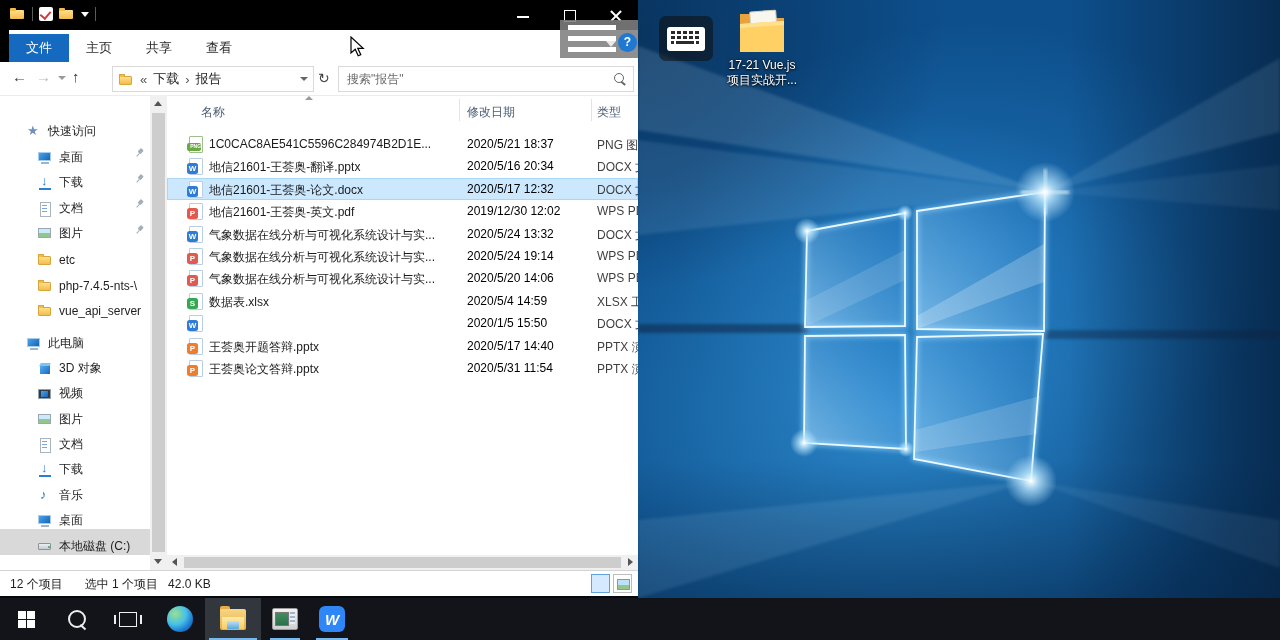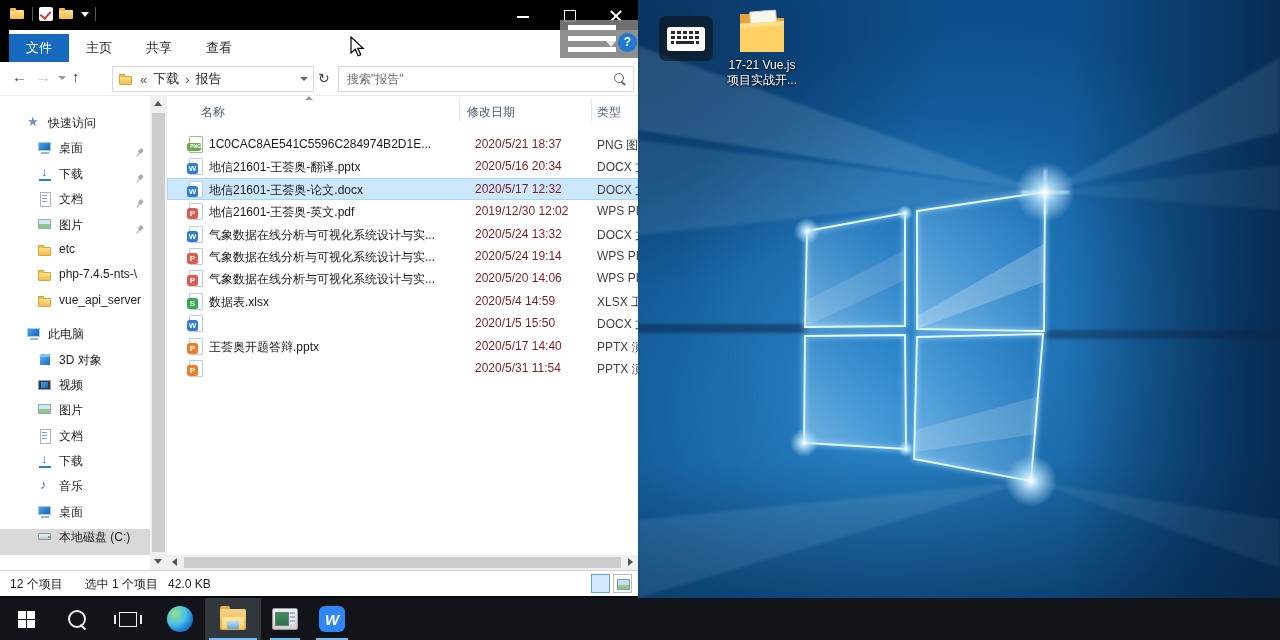--- a/index.html
+++ b/index.html
@@ -57,21 +57,21 @@
   .addr-dd i{width:0;height:0;border-left:4px solid transparent;border-right:4px solid transparent;border-top:4px solid #666}
   .refresh{position:absolute;left:318px;top:8px;font-size:14px;color:#444}
   .searchbox{position:absolute;left:338px;top:4px;width:286px;height:24px;border:1px solid #d9d9d9;background:#fff;
        display:flex;align-items:center;font-size:12px;color:#6b6b6b;padding-left:8px}
   .mag{position:absolute;right:9px;top:6px;width:8px;height:8px;border:1.5px solid #666;border-radius:50%}
   .mag::after{content:"";position:absolute;left:7px;top:7px;width:5px;height:1.5px;background:#666;transform:rotate(40deg);transform-origin:0 0}
   
   .main{position:absolute;left:0;top:95px;width:638px;height:475px;display:flex;overflow:hidden}
   .sidebar{width:150px;overflow:hidden;padding-top:20px;box-sizing:border-box}
   .side-sec+.side-sec{margin-top:8px}
-  .side-item{position:relative;height:25.4px;display:flex;align-items:flex-start;font-size:12px;color:#1e1e1e;padding-left:26px}
+  .side-item{position:relative;height:25.4px;display:flex;align-items:flex-end;font-size:12px;color:#1e1e1e;padding-left:26px}
   .side-item.ind{padding-left:37px}
   .side-item.hl{background:#d9d9d9}
   .slabel{margin-left:6px;white-space:nowrap}
   .pin{position:absolute;right:6px;top:8px;width:10px;height:10px;transform:rotate(42deg);opacity:.8}
   .pin::before{content:"";position:absolute;left:3px;top:0;width:4px;height:5px;background:#8d9aa6;border-radius:1px}
   .pin::after{content:"";position:absolute;left:4.5px;top:5px;width:1px;height:4px;background:#8d9aa6}
   
   .vscroll{width:17px;background:#f0f0f0;position:relative}
   .varrow{position:absolute;left:4px;width:0;height:0;border-left:4.5px solid transparent;border-right:4.5px solid transparent}
   .varrow.up{top:6px;border-bottom:5px solid #555}
@@ -80,21 +80,21 @@
   
   .filepane{position:relative;flex:1;overflow:hidden}
   .fhead{position:relative;height:32px;font-size:12px;color:#4a5b73}
   .fhead .hcol{position:absolute;top:9px}
   .fhead .sort{position:absolute;left:138px;top:1px;width:0;height:0;border-left:4px solid transparent;border-right:4px solid transparent;border-bottom:4px solid #9a9a9a}
   .fhead .hsep{position:absolute;top:4px;width:1px;height:22px;background:#e3e3e3}
   .frows{position:absolute;left:0;top:32px;right:0;padding-top:6px}
   .frow{position:relative;height:22.4px;font-size:12px;color:#1b1b1b}
   .frow.selected{background:#cce8ff;box-shadow:inset 0 0 0 1px #a9d6f7}
   .fname{position:absolute;left:42px;top:4px;width:250px;white-space:nowrap;overflow:hidden}
-  .fdate{position:absolute;left:308px;top:4px;width:124px;white-space:nowrap;color:#7f1d1d}
+  .fdate{position:absolute;left:300px;top:4px;width:124px;white-space:nowrap;color:#000000}
   .ftype{position:absolute;left:430px;top:4px;right:0;white-space:nowrap;overflow:hidden;color:#3f3f3f}
   
   .ficon{position:absolute;left:20px;top:3px;width:16px;height:16px}
   .ficon .page{position:absolute;left:2px;top:0;width:12px;height:15px;background:#fff;border:1px solid #b9cde4;border-radius:1px}
   .ficon .badge{position:absolute;left:0;bottom:0;width:11px;height:11px;border-radius:2.5px;color:#fff;
        font-size:8px;font-weight:bold;text-align:center;line-height:11px}
   .word-file-icon .badge{background:#2e7cd6}.word-file-icon .badge::after{content:"W"}
   .pdf-file-icon .badge{background:#e05a50}.pdf-file-icon .badge::after{content:"P"}
   .ppt-file-icon .badge{background:#ef7d2a}.ppt-file-icon .badge::after{content:"P"}
   .excel-file-icon .badge{background:#35a854}.excel-file-icon .badge::after{content:"S"}
@@ -535,20 +535,21 @@
             </span>
             <span class="fname">王荟奥开题答辩.pptx</span>
             <span class="fdate">2020/5/17 14:40</span>
             <span class="ftype">PPTX 演</span>
           </div>
           <div class="frow">
             <span class="ficon ppt-file-icon">
               <span class="page"></span>
               <span class="badge"></span>
             </span>
+            <span class="fname">王荟奥论文答辩.pptx</span>
             <span class="fdate">2020/5/31 11:54</span>
             <span class="ftype">PPTX 演</span>
           </div>
         </div>
       <div class="hscroll">
         <div class="harrow left"></div>
         <div class="hthumb"></div>
         <div class="harrow right"></div>
       </div>
     </div>

